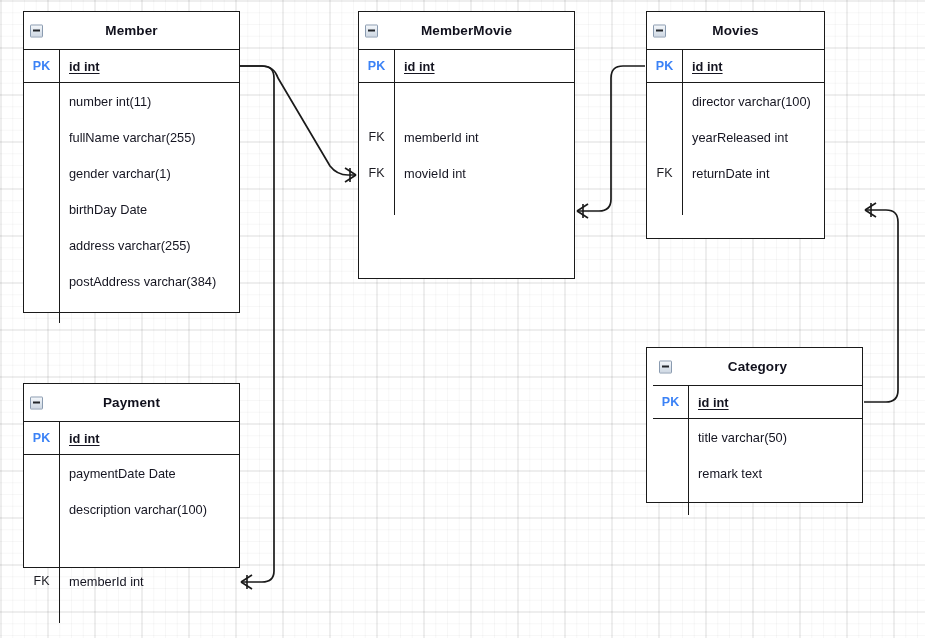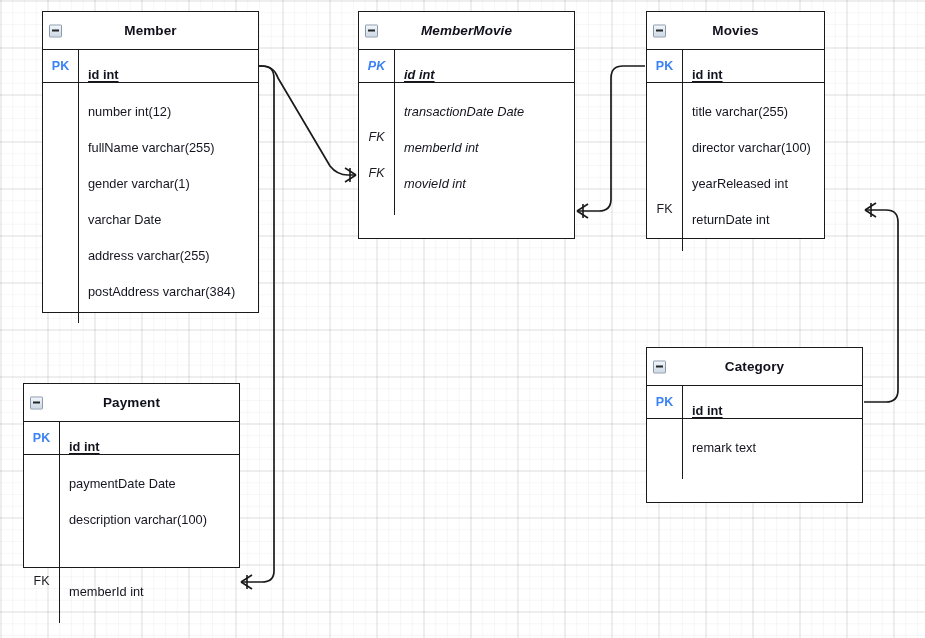--- a/index.html
+++ b/index.html
@@ -109,21 +109,21 @@
   .row .fk-label {
     font-weight: normal;
     font-size: 12.5px;
     color: #1b1b22;
     text-align: center;
   }
   .row .name-cell {
     flex: 1;
     height: 100%;
     display: flex;
-    align-items: flex-end;
+    align-items: center;
     padding-left: 9px;
     font-size: 12.8px;
     color: #151521;
     white-space: nowrap;
   }
   .row.pk-row .name-cell span {
     font-weight: bold;
     text-decoration: underline;
     text-underline-offset: 2px;
   }
@@ -161,78 +161,77 @@
       <path d="M 864 402 L 886 402 Q 898 402 898 390 L 898 222 Q 898 210 886 210 L 866 210"></path>
       <g stroke-width="1.6">
         <path d="M 865 210 L 876 203"></path>
         <path d="M 865 210 L 876 217"></path>
         <path d="M 871 203 L 871 217"></path>
       </g>
 
     </g>
   </svg>
 
-  <div class="entity" style="left:23px; top:11px; width:217px; height:302px;margin-left:19px;">
+  <div class="entity" style="left:23px; top:11px; width:217px; height:302px;">
     <div class="ent-header">
       <span class="collapse-icon"></span>
       <span class="ent-title">Member</span>
     </div>
     <div class="rows">
       <div class="row pk-row">
         <div class="key-cell">PK</div>
         <div class="name-cell">
             <span>id int</span>
           </div>
       </div>
       <div class="row">
         <div class="key-cell fk-label"></div>
-        <div class="name-cell">number int(12)</div>
+        <div class="name-cell">number int(11)</div>
       </div>
       <div class="row">
         <div class="key-cell fk-label"></div>
         <div class="name-cell">fullName varchar(255)</div>
       </div>
       <div class="row">
         <div class="key-cell fk-label"></div>
         <div class="name-cell">gender varchar(1)</div>
       </div>
       <div class="row">
         <div class="key-cell fk-label"></div>
-        <div class="name-cell">varchar Date</div>
+        <div class="name-cell">birthDay Date</div>
       </div>
       <div class="row">
         <div class="key-cell fk-label"></div>
         <div class="name-cell">address varchar(255)</div>
       </div>
       <div class="row">
         <div class="key-cell fk-label"></div>
         <div class="name-cell">postAddress varchar(384)</div>
       </div>
       <div class="row spacer-row">
         <div class="key-cell"></div>
         <div class="name-cell"></div>
       </div>
     </div>
   </div>
 
-  <div class="entity" style="left:358px; top:11px; width:217px; height:228px;font-style:italic;">
+  <div class="entity" style="left:358px; top:11px; width:217px; height:268px;">
     <div class="ent-header">
       <span class="collapse-icon"></span>
       <span class="ent-title">MemberMovie</span>
     </div>
     <div class="rows">
       <div class="row pk-row">
         <div class="key-cell">PK</div>
         <div class="name-cell">
             <span>id int</span>
           </div>
       </div>
       <div class="row">
         <div class="key-cell fk-label"></div>
-        <div class="name-cell">transactionDate Date</div>
       </div>
       <div class="row">
         <div class="key-cell fk-label">FK</div>
         <div class="name-cell">memberId int</div>
       </div>
       <div class="row">
         <div class="key-cell fk-label">FK</div>
         <div class="name-cell">movieId int</div>
       </div>
       <div class="row spacer-row">
@@ -249,24 +248,20 @@
     </div>
     <div class="rows">
       <div class="row pk-row">
         <div class="key-cell">PK</div>
         <div class="name-cell">
             <span>id int</span>
           </div>
       </div>
       <div class="row">
         <div class="key-cell fk-label"></div>
-        <div class="name-cell">title varchar(255)</div>
-      </div>
-      <div class="row">
-        <div class="key-cell fk-label"></div>
         <div class="name-cell">director varchar(100)</div>
       </div>
       <div class="row">
         <div class="key-cell fk-label"></div>
         <div class="name-cell">yearReleased int</div>
       </div>
       <div class="row">
         <div class="key-cell fk-label">FK</div>
         <div class="name-cell">returnDate int</div>
       </div>
@@ -304,34 +299,38 @@
         <div class="key-cell fk-label">FK</div>
         <div class="name-cell">memberId int</div>
       </div>
       <div class="row spacer-row">
         <div class="key-cell"></div>
         <div class="name-cell"></div>
       </div>
     </div>
   </div>
 
-  <div class="entity" style="left:646px; top:347px; width:217px; height:156px;">
+  <div class="entity" style="left:646px; top:347px; width:217px; height:156px;padding-left:6px;">
     <div class="ent-header">
       <span class="collapse-icon"></span>
       <span class="ent-title">Category</span>
     </div>
     <div class="rows">
       <div class="row pk-row">
         <div class="key-cell">PK</div>
         <div class="name-cell">
             <span>id int</span>
           </div>
       </div>
       <div class="row">
         <div class="key-cell fk-label"></div>
+        <div class="name-cell">title varchar(50)</div>
+      </div>
+      <div class="row">
+        <div class="key-cell fk-label"></div>
         <div class="name-cell">remark text</div>
       </div>
       <div class="row spacer-row">
         <div class="key-cell"></div>
         <div class="name-cell"></div>
       </div>
     </div>
   </div>
 
 </div>

